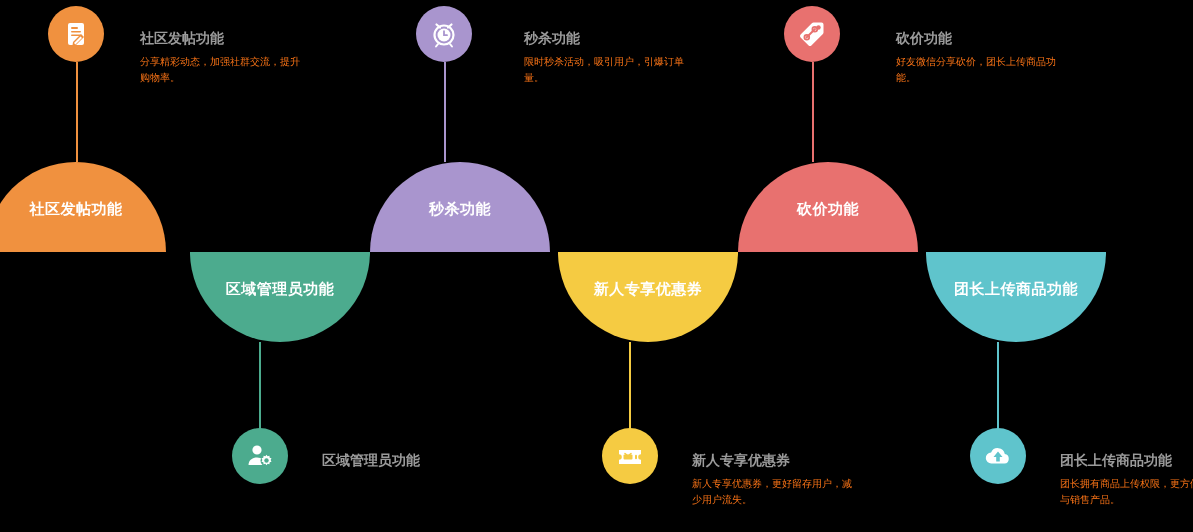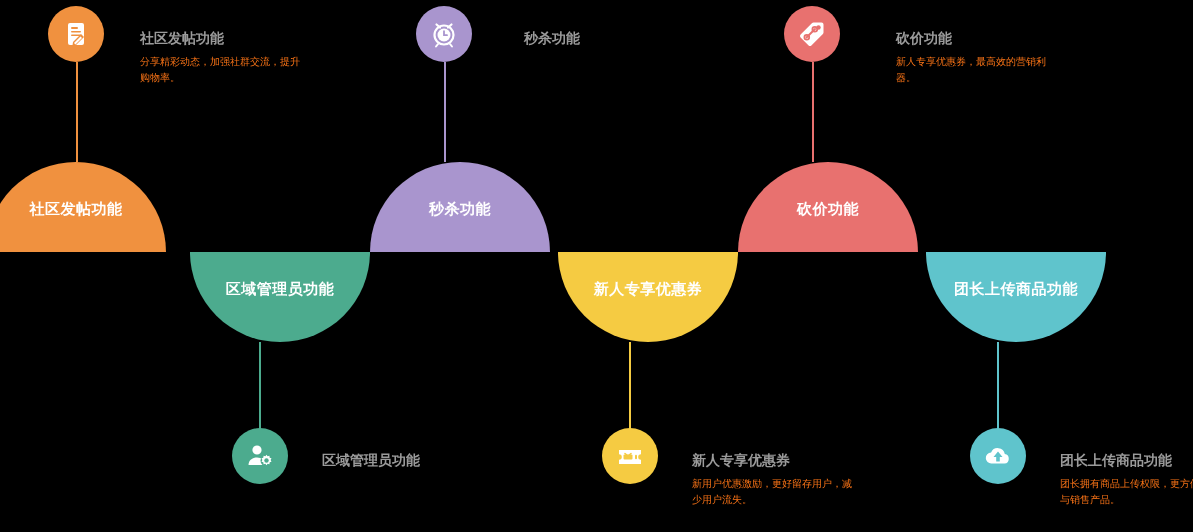--- a/index.html
+++ b/index.html
@@ -177,20 +177,21 @@
         <path d="M7.5 5.5 L11 8.5" stroke="#ffffff" stroke-width="2.2" stroke-linecap="round"></path>
         <path d="M22.5 5.5 L19 8.5" stroke="#ffffff" stroke-width="2.2" stroke-linecap="round"></path>
         <path d="M9 25 L7 27.5" stroke="#ffffff" stroke-width="2" stroke-linecap="round"></path>
         <path d="M21 25 L23 27.5" stroke="#ffffff" stroke-width="2" stroke-linecap="round"></path>
       </svg>
     </span>
   </div>
 
   <div class="txtblock" style="left:524px; top:30px;">
     <div class="txt-title">秒杀功能</div>
+    <div class="txt-body">限时秒杀活动，吸引用户，引爆订单量。</div>
   </div>
 
   <div class="dome down" style="left:558px; top:252px;">
     <div class="clipbox">
       <div class="cap" style="background:#f5cb42;"></div>
     </div>
     <div class="dome-label">新人专享优惠券</div>
   </div>
 
   <div class="stem" style="left:629px; top:342px; height:88px; background:#f5cb42;"></div>
@@ -202,21 +203,21 @@
         <rect x="8.5" y="13.5" width="9" height="5" rx="1" fill="#f5cb42"></rect>
         <path d="M10 12.5 L13 15" stroke="#f5cb42" stroke-width="1.6" stroke-linecap="round"></path>
         <path d="M16 12.5 L13 15" stroke="#f5cb42" stroke-width="1.6" stroke-linecap="round"></path>
         <rect x="20" y="13.8" width="2" height="4.4" rx="1" fill="#f5cb42"></rect>
       </svg>
     </span>
   </div>
 
   <div class="txtblock" style="left:692px; top:452px;">
     <div class="txt-title">新人专享优惠券</div>
-    <div class="txt-body">新用户优惠激励，更好留存用户，减少用户流失。</div>
+    <div class="txt-body">新人专享优惠券，更好留存用户，减少用户流失。</div>
   </div>
 
   <div class="stem" style="left:812px; top:62px; height:100px; background:#e8716f;"></div>
 
   <div class="dome up" style="left:738px; top:162px;">
     <div class="clipbox">
       <div class="cap" style="background:#e8716f;"></div>
     </div>
     <div class="dome-label">砍价功能</div>
   </div>
@@ -228,21 +229,21 @@
         <circle cx="21.5" cy="8.5" r="2.2" fill="#e8716f"></circle>
         <path d="M9.5 18.5 L18 10" stroke="#e8716f" stroke-width="2" stroke-linecap="round"></path>
         <circle cx="9.8" cy="18.2" r="2.4" fill="none" stroke="#e8716f" stroke-width="1.8"></circle>
         <circle cx="17.8" cy="10.2" r="2.4" fill="none" stroke="#e8716f" stroke-width="1.8"></circle>
       </svg>
     </span>
   </div>
 
   <div class="txtblock" style="left:896px; top:30px;">
     <div class="txt-title">砍价功能</div>
-    <div class="txt-body">新人专享优惠券，最高效的营销利器。</div>
+    <div class="txt-body">好友微信分享砍价，团长上传商品功能。</div>
   </div>
 
   <div class="dome down" style="left:926px; top:252px;">
     <div class="clipbox">
       <div class="cap" style="background:#5fc4cc;"></div>
     </div>
     <div class="dome-label">团长上传商品功能</div>
   </div>
 
   <div class="stem" style="left:997px; top:342px; height:88px; background:#5fc4cc;"></div>

